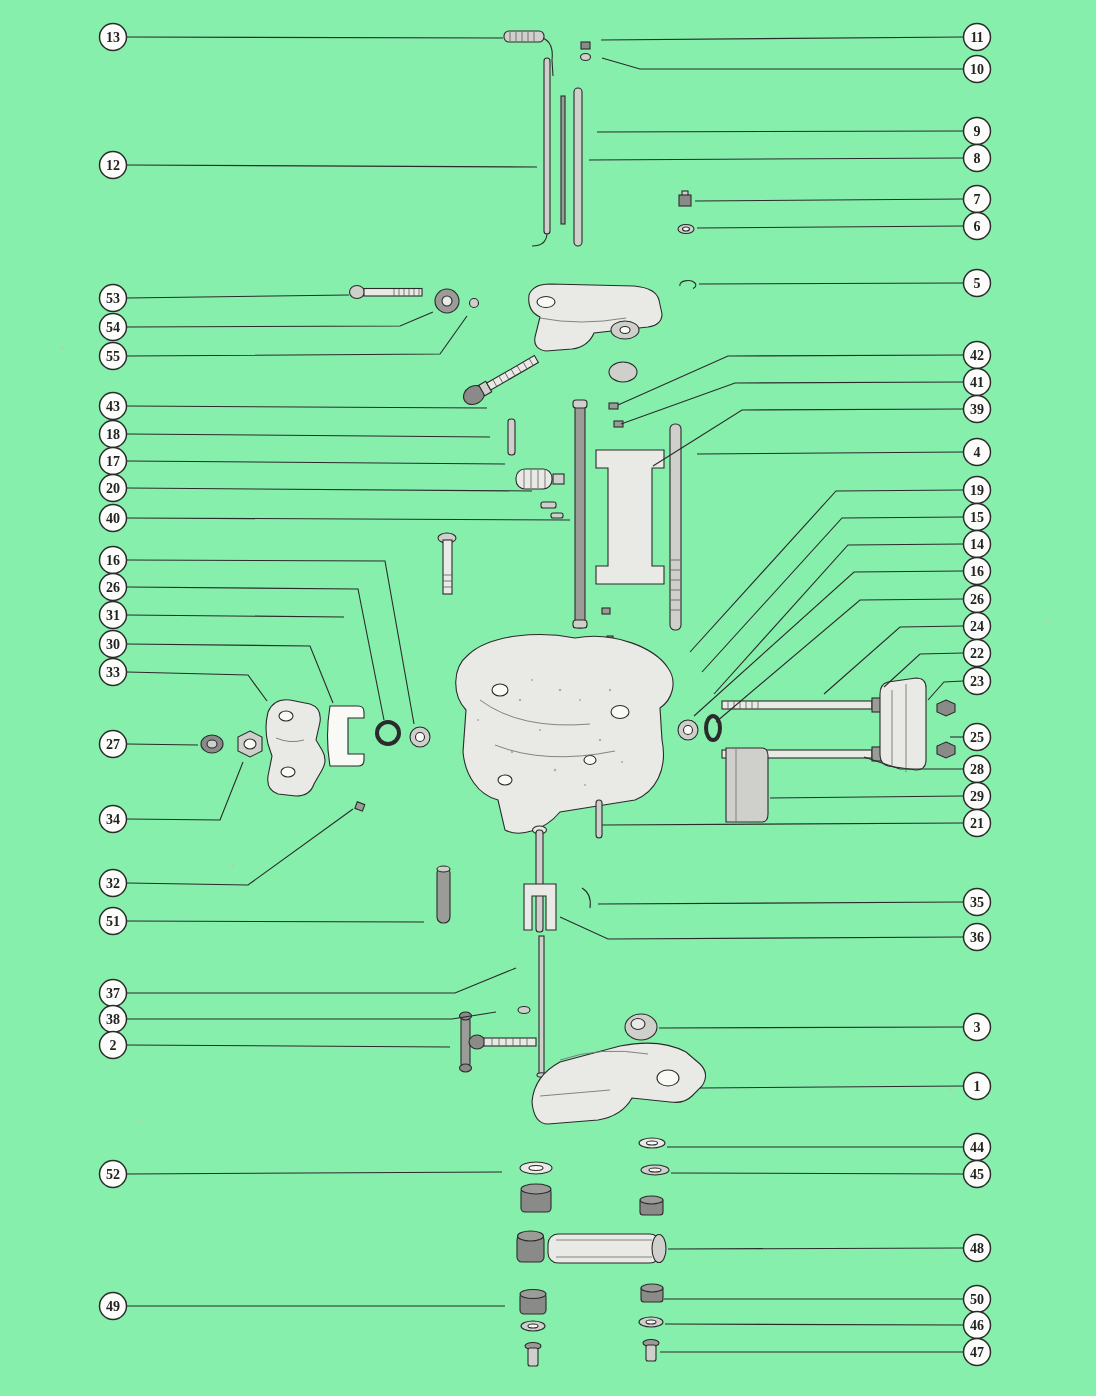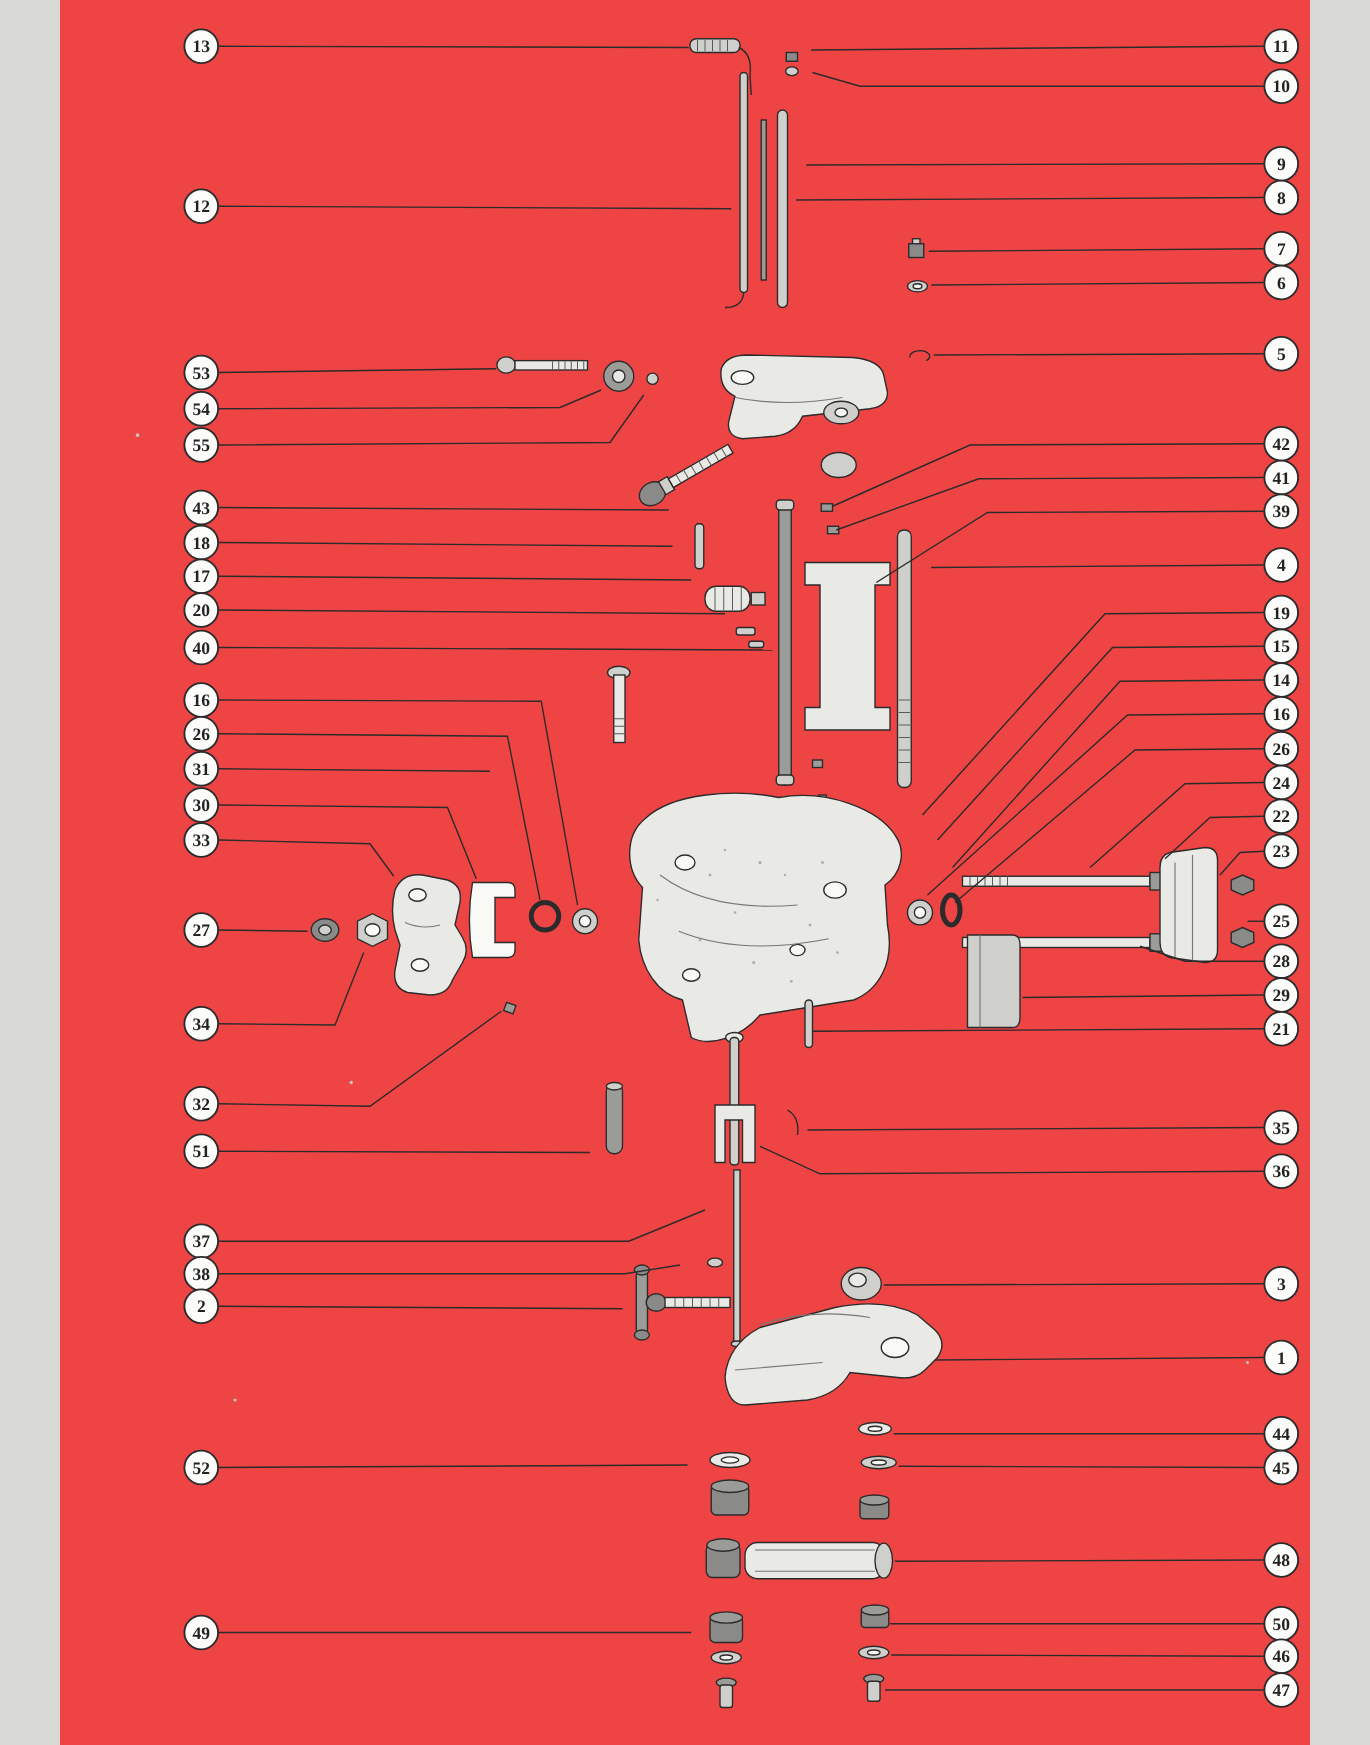--- a/index.html
+++ b/index.html
@@ -1,20 +1,20 @@
 <!DOCTYPE html>
 <html><head>
 <meta charset="utf-8">
 <style>
   html,body{margin:0;padding:0;background:#d8d8d4;}
   .page{
     position:relative;
-    width:1000px;height:1396px;
+    width:1096px;height:1396px;
     margin:0 auto;
-    background:#ef4444;
+    background:#86efac;
     overflow:hidden;
     font-family:"Liberation Serif","DejaVu Serif",serif;
   }
   svg{display:block}
   .ink{stroke:#2b2b2b;fill:none;stroke-width:1.1}
   .p{stroke:#2b2b2b;stroke-width:1.1}
   .f-light{fill:#e9e9e6}
   .f-mid{fill:#cfcfcc}
   .f-dark{fill:#9b9b98}
   .f-darker{fill:#8a8a88}

